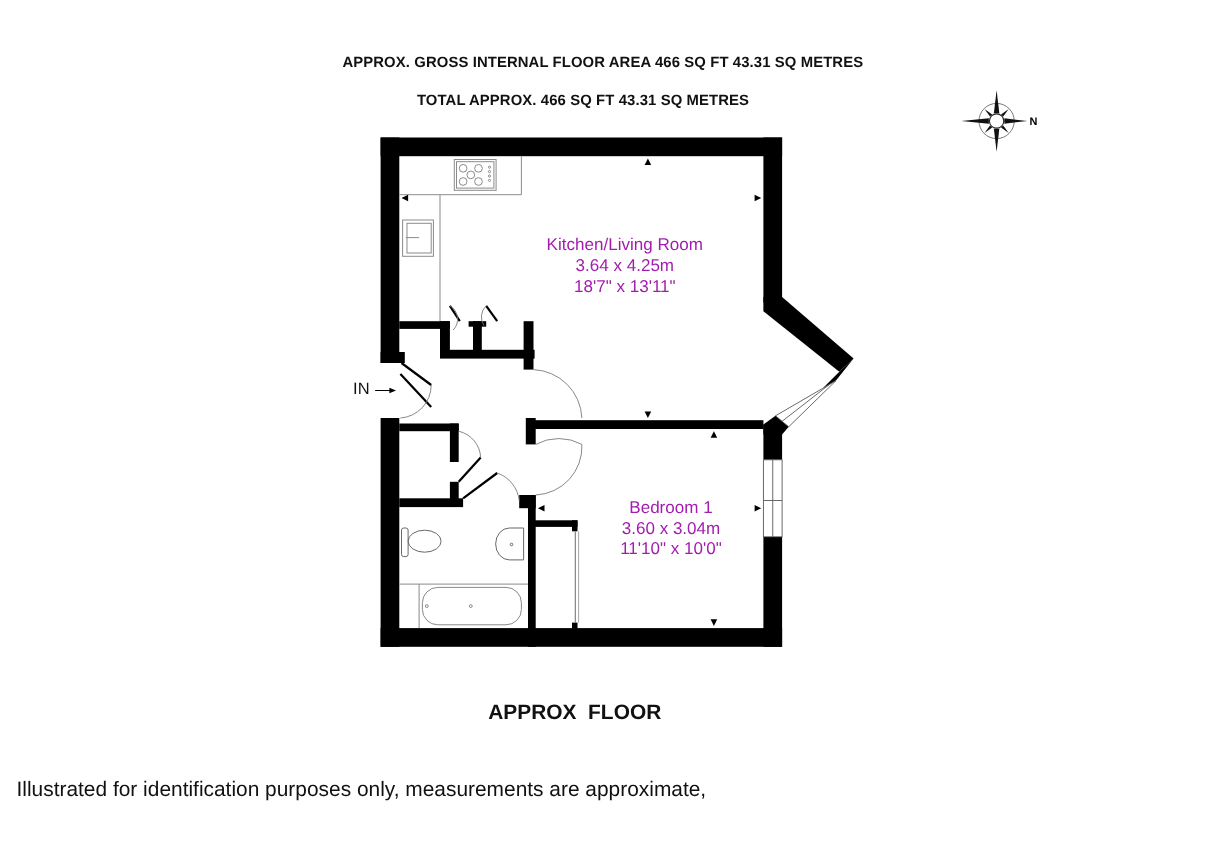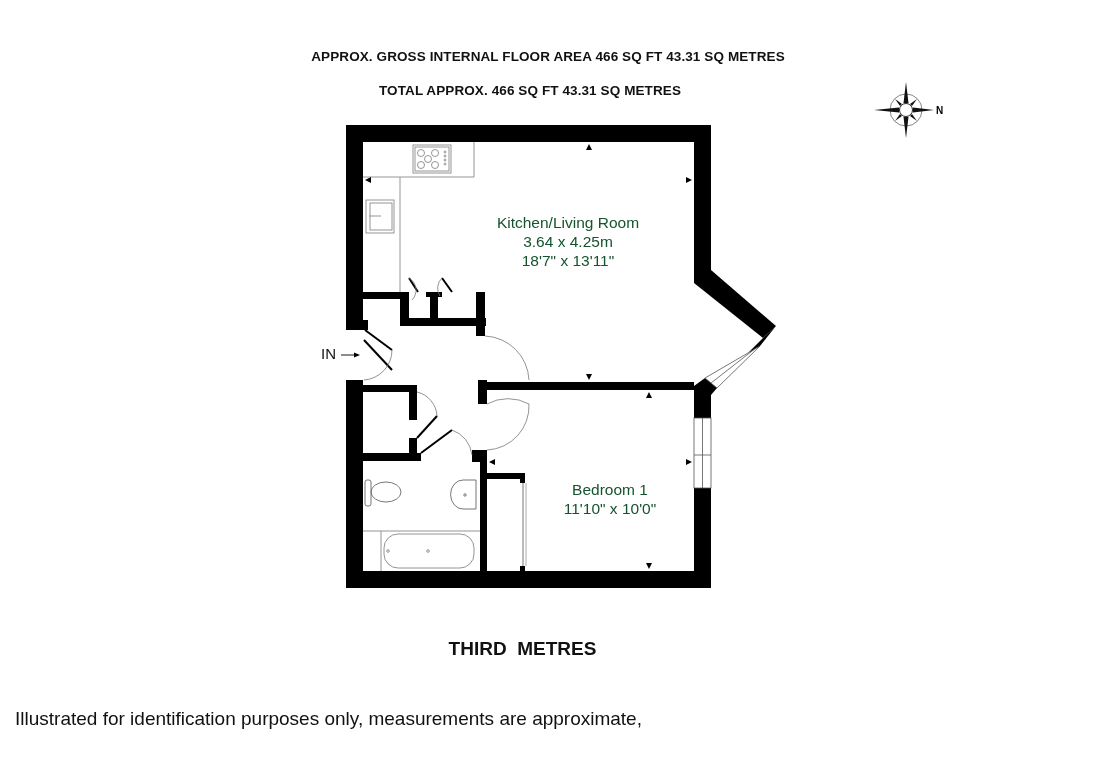--- a/index.html
+++ b/index.html
@@ -1,24 +1,24 @@
 <!DOCTYPE html>
 <html><head>
 <meta charset="utf-8">
 <style>
   html, body { margin: 0; padding: 0; background: #ffffff; }
   body { width: 1100px; height: 777px; position: relative; overflow: hidden; font-family: "Liberation Sans", sans-serif; color: #111; }
   .hdr { position: absolute; left: 0; width: 1100px; text-align: center; font-weight: bold; font-size: 13.5px; letter-spacing: 0.1px; }
   .hdr1 { top: 49px; left: -2px; }
   .hdr2 { top: 83px; left: -20px; }
   .plan { position: absolute; left: 0; top: 0; }
-  .room-label { position: absolute; text-align: center; font-size: 15.5px; line-height: 19px; color: #14532d; }
+  .room-label { position: absolute; text-align: center; font-size: 15.5px; line-height: 19px; color: #a21caf; }
   .room-label span { display: block; }
   .kitchen { left: 448px; top: 213px; width: 240px; }
-  .bedroom { left: 520px; top: 480px; width: 180px; text-align: center; }
+  .bedroom { left: 520px; top: 452px; width: 180px; text-align: center; }
   .in-label { position: absolute; left: 321px; top: 345px; font-size: 15px; }
   .floor-title { position: absolute; top: 638px; left: 0; width: 1045px; text-align: center; font-weight: bold; font-size: 19px; }
   .disclaimer { position: absolute; top: 706px; left: 0; width: 1100px; text-align: left; font-size: 19px; line-height: 25px; padding-left: 15px; }
   .disclaimer span { display: block; }
   .compass { position: absolute; left: 868px; top: 82px; }
 </style>
 </head>
 <body>
 
 <div class="hdr hdr1">APPROX. GROSS INTERNAL FLOOR AREA 466 SQ FT 43.31 SQ METRES</div>
@@ -175,20 +175,21 @@
 <div class="in-label">IN</div>
 
 <div class="room-label kitchen">
   <span>Kitchen/Living Room</span>
   <span>3.64 x 4.25m</span>
   <span>18'7" x 13'11"</span>
 </div>
 
 <div class="room-label bedroom">
   <span>Bedroom 1</span>
+  <span>3.60 x 3.04m</span>
   <span>11'10" x 10'0"</span>
 </div>
 
-<div class="floor-title" style="white-space: pre;">THIRD  METRES</div>
+<div class="floor-title" style="white-space: pre;">APPROX  FLOOR</div>
 
 <div class="disclaimer">
   <span>Illustrated for identification purposes only, measurements are approximate,</span>
 </div>
 
 </body></html>

